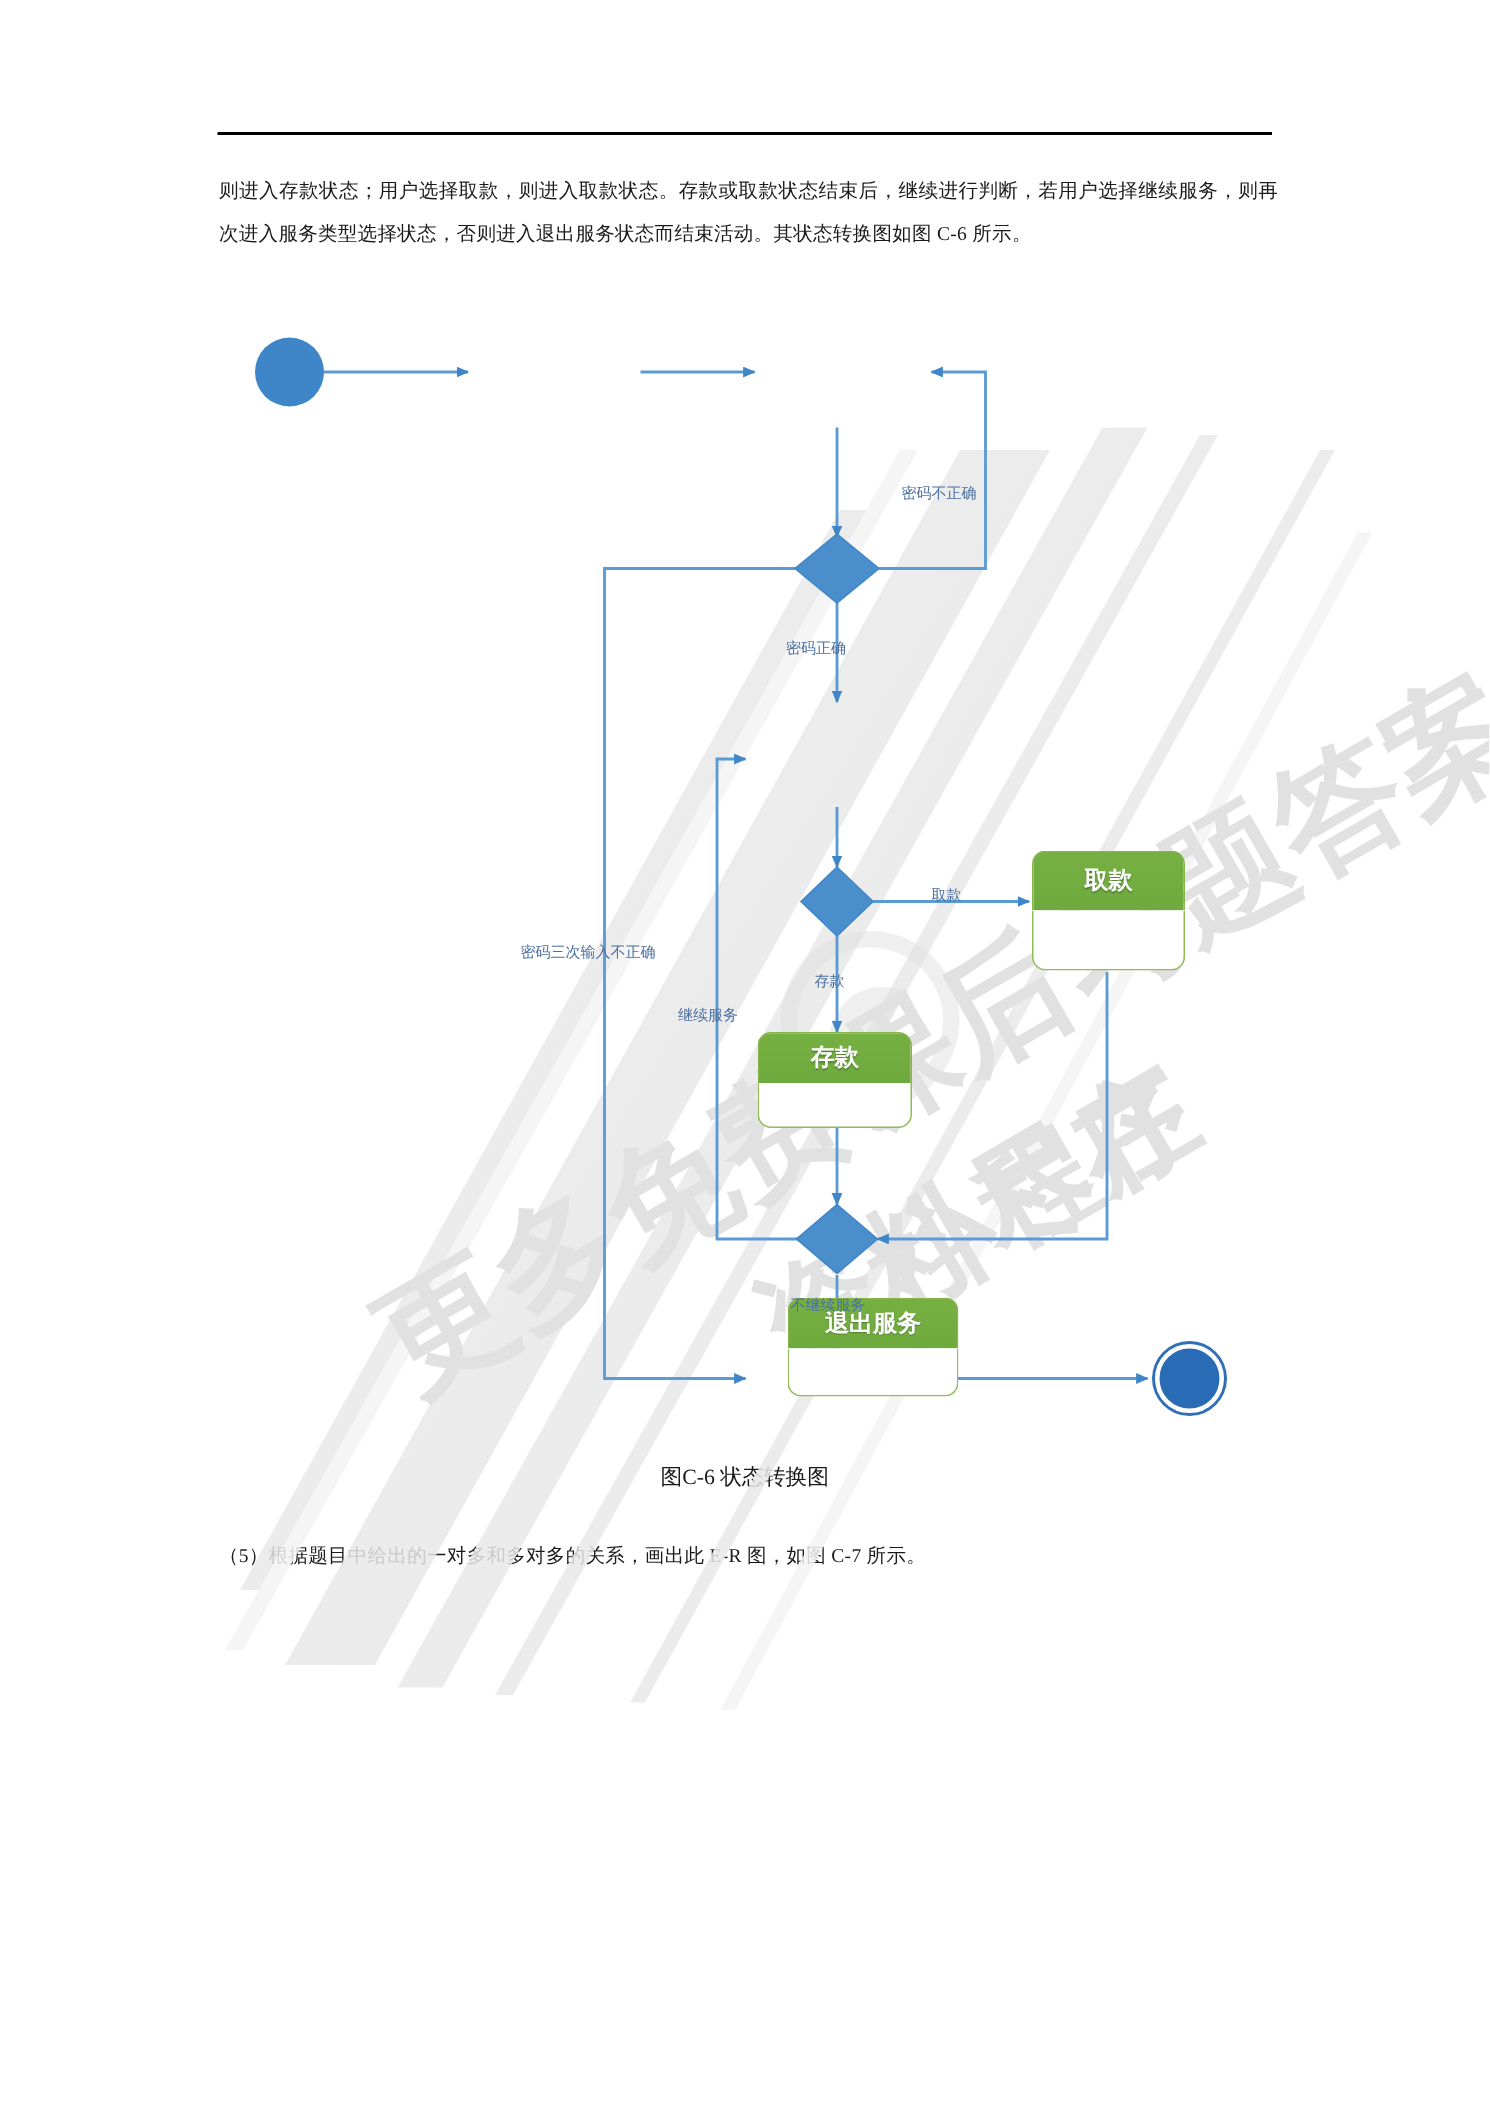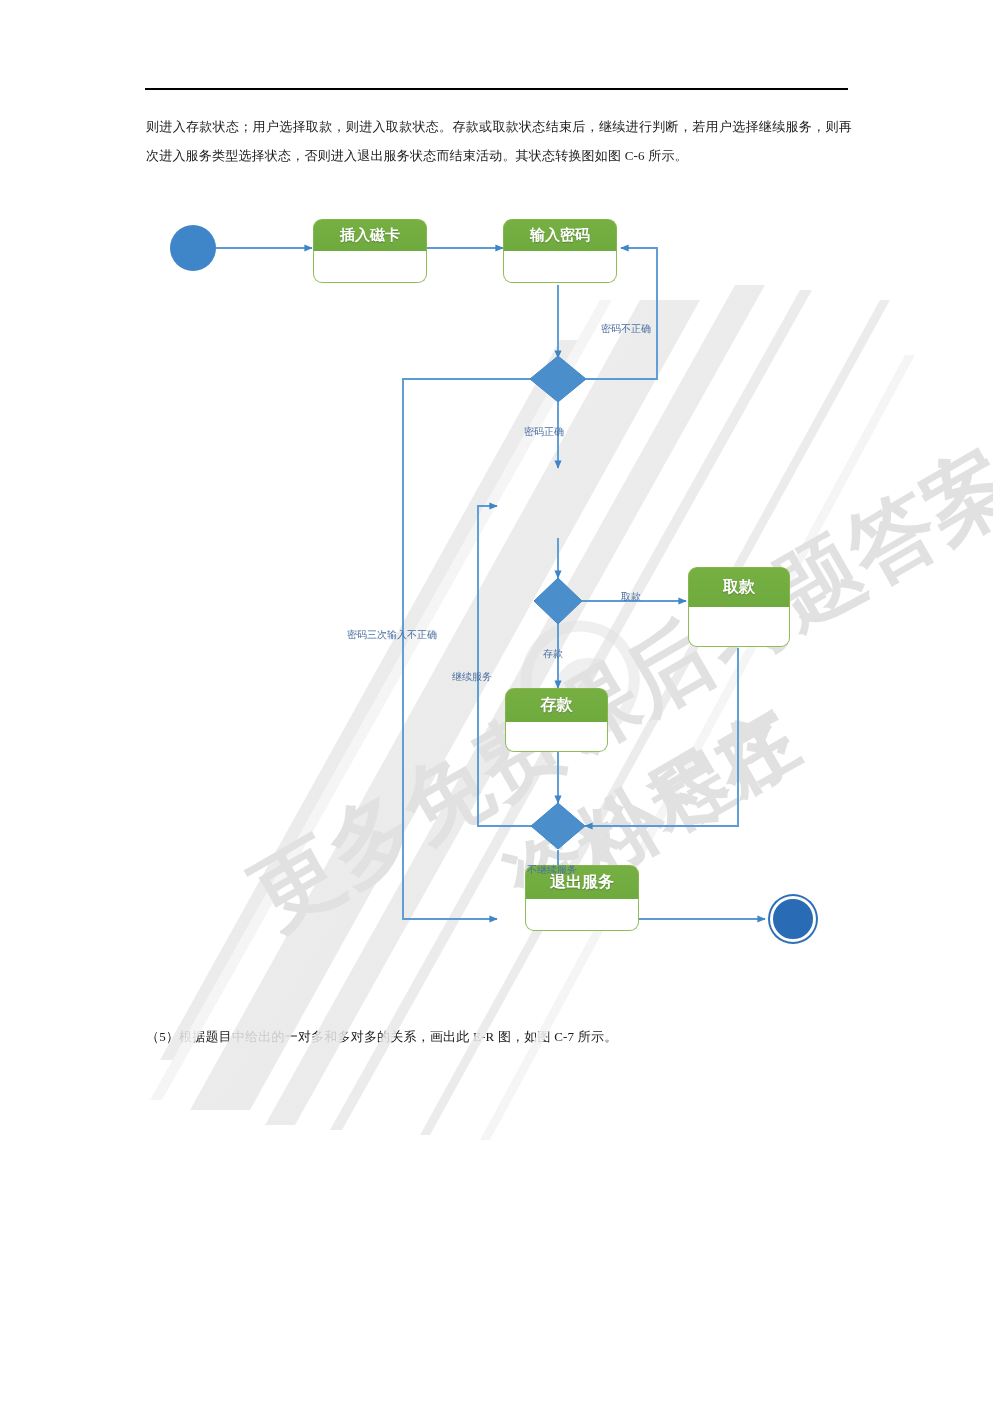--- a/index.html
+++ b/index.html
@@ -154,29 +154,21 @@
         <polygon points="558,356 586,379 558,402 530,379" fill="#4a8fcc" stroke="#3f86c8" stroke-width="1"></polygon>
         <polygon points="558,578 582,601 558,624 534,601" fill="#4a8fcc" stroke="#3f86c8" stroke-width="1"></polygon>
         <polygon points="558,803 585,826 558,849 531,826" fill="#4a8fcc" stroke="#3f86c8" stroke-width="1"></polygon>
       </g>
     </svg>
 
     <div class="node-circle start-node" style="left:170px;top:225px;width:46px;height:46px;"></div>
 
     <div class="node-circle end-node" style="left:770px;top:896px;width:40px;height:40px;"></div>
 
-    <div class="state-box" style="left:313px;top:219px;width:114px;height:64px;">
-      <div class="sb-head" style="height:32px;font-size:15px;">插入磁卡</div>
-      <div class="sb-body" style="height:32px;"></div>
-    </div>
-
-    <div class="state-box" style="left:503px;top:219px;width:114px;height:64px;">
-      <div class="sb-head" style="height:32px;font-size:15px;">输入密码</div>
-      <div class="sb-body" style="height:32px;"></div>
-    </div>
+
 
 
     <div class="state-box" style="left:688px;top:567px;width:102px;height:80px;">
       <div class="sb-head" style="height:40px;font-size:16px;">取款</div>
       <div class="sb-body" style="height:40px;"></div>
     </div>
 
     <div class="state-box" style="left:505px;top:688px;width:103px;height:64px;">
       <div class="sb-head" style="height:34px;font-size:16px;">存款</div>
       <div class="sb-body" style="height:30px;"></div>
@@ -195,16 +187,17 @@
 
     <div class="edge-label" style="left:621px;top:590px;">取款</div>
 
     <div class="edge-label" style="left:543px;top:647px;">存款</div>
 
     <div class="edge-label" style="left:452px;top:670px;">继续服务</div>
 
     <div class="edge-label" style="left:527px;top:863px;">不继续服务</div>
   </div>
 
+  <div class="caption">图C-6  状态转换图</div>
 
   <div class="para" id="para-bottom">（5）根据题目中给出的一对多和多对多的关系，画出此 E-R 图，如图 C-7 所示。</div>
 
 </div>
 
 </body></html>

